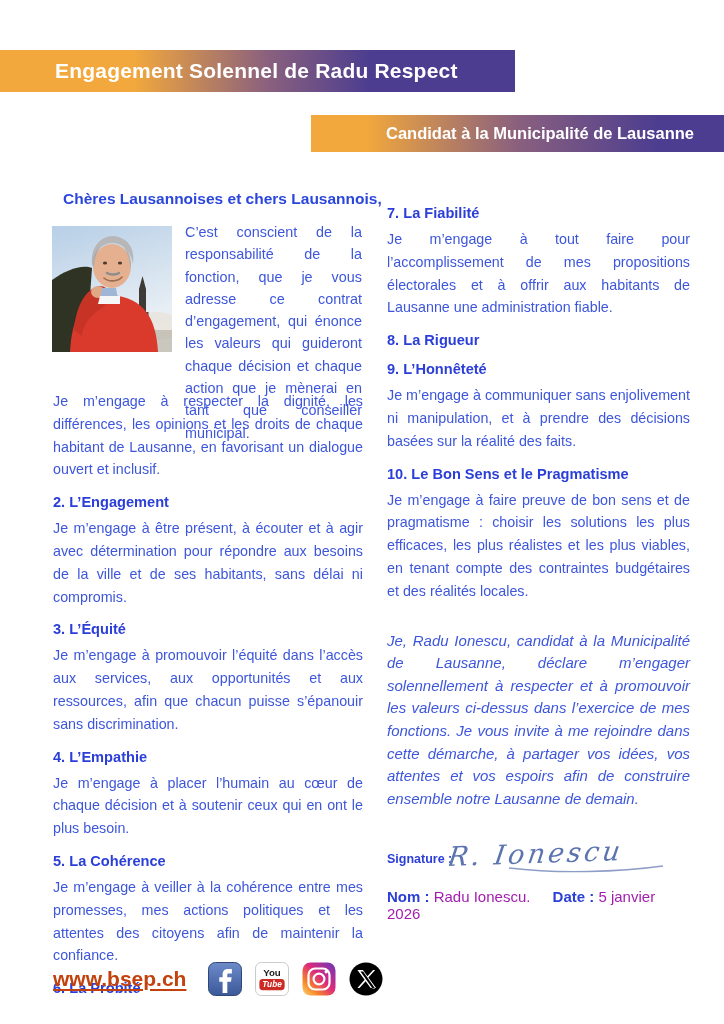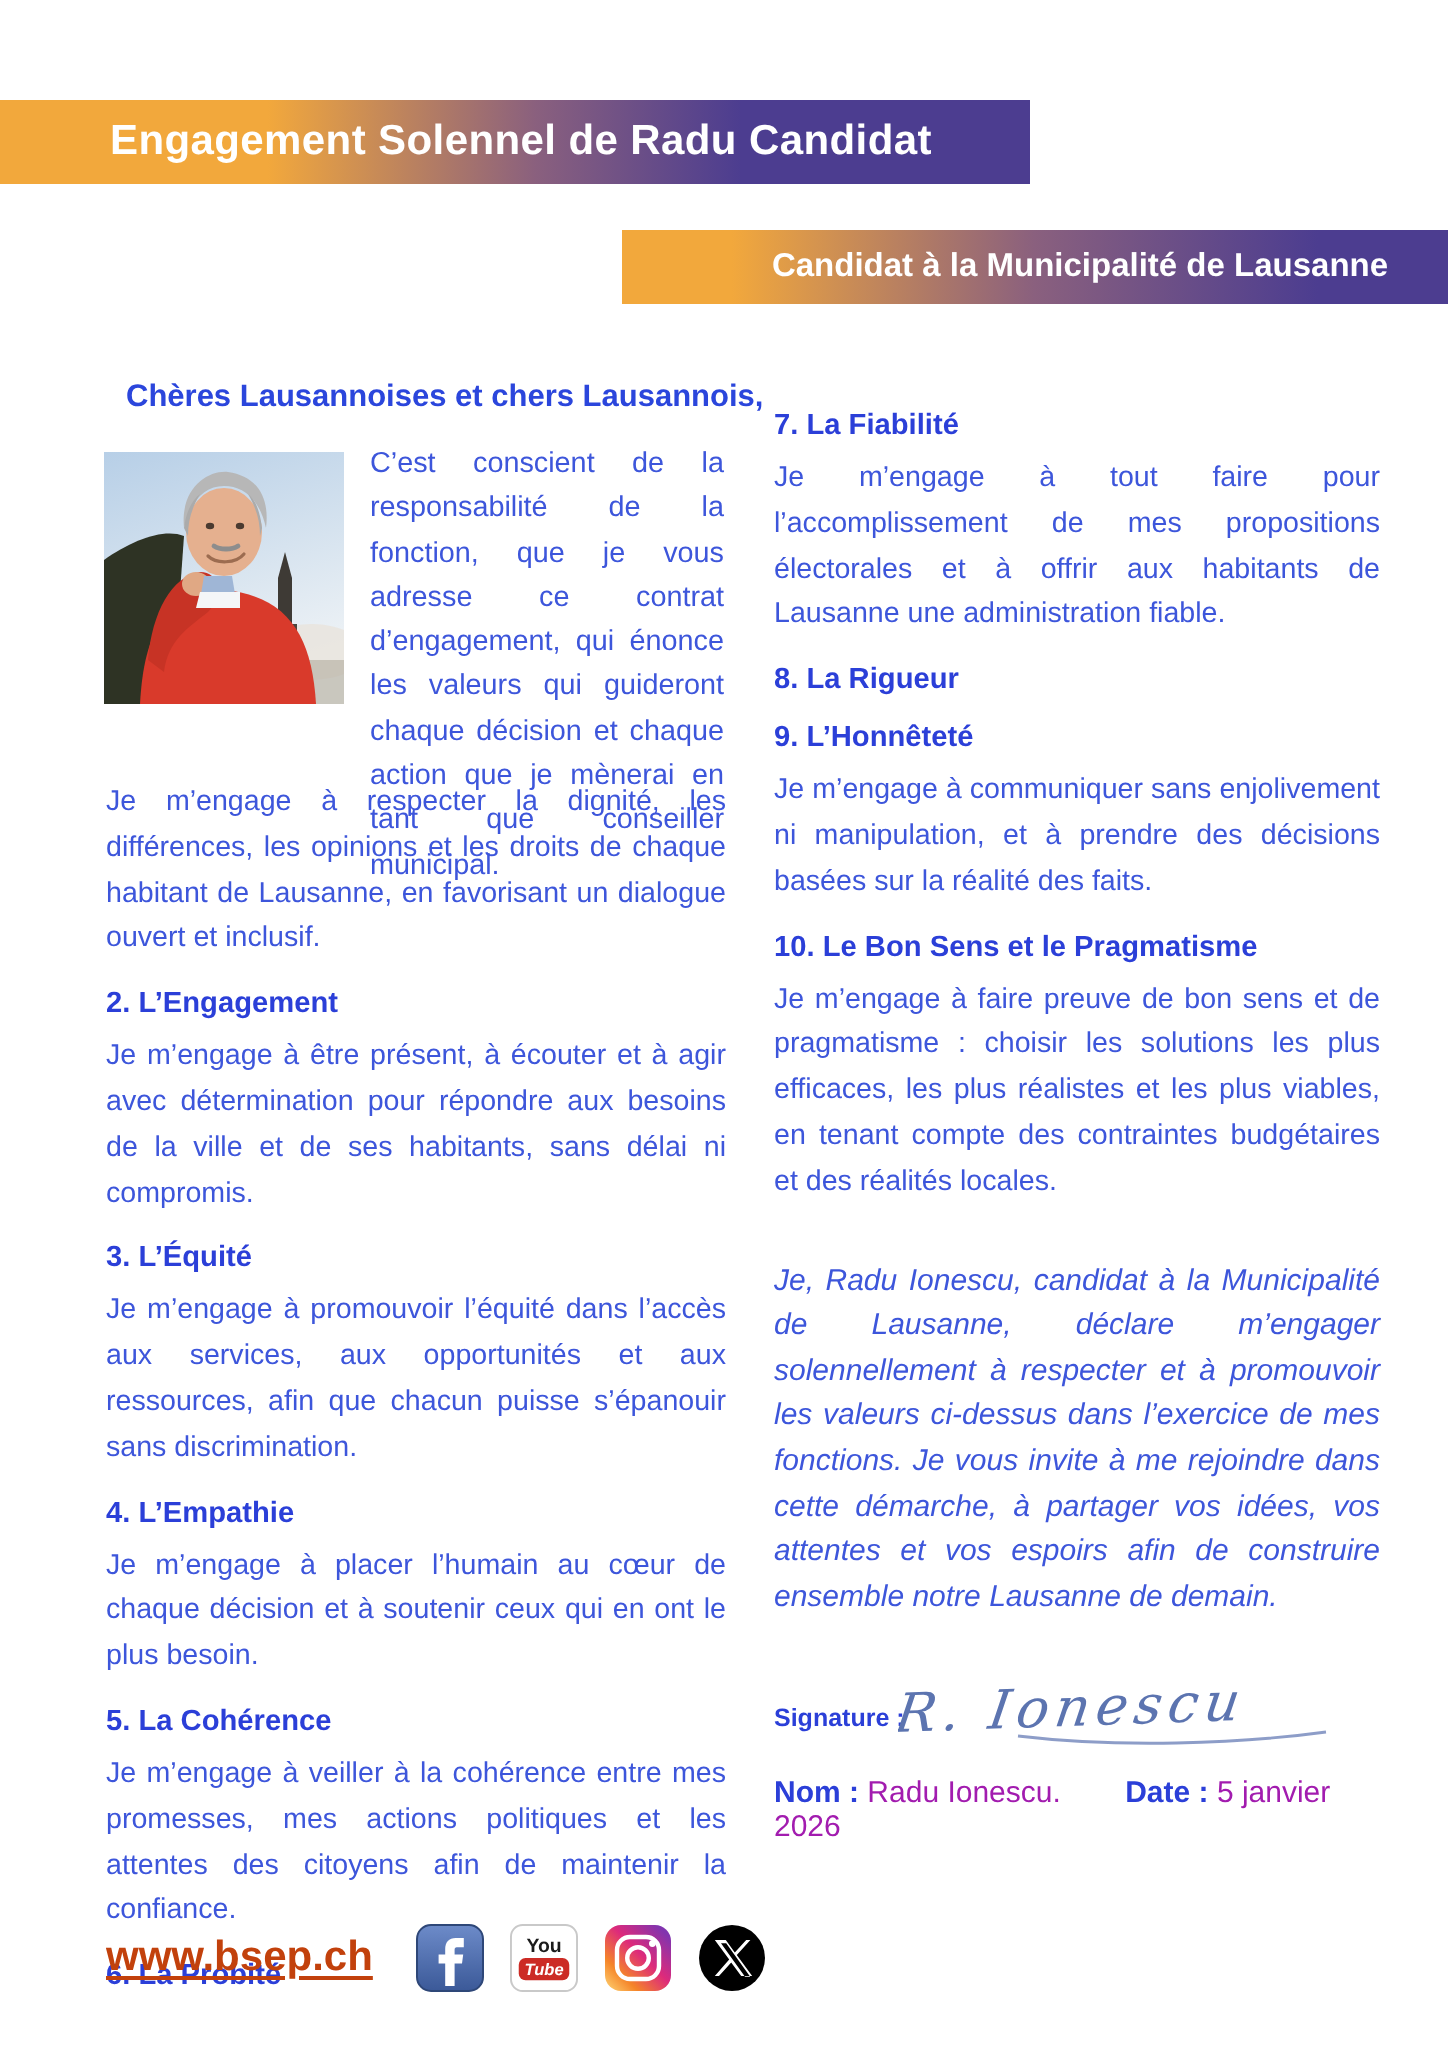--- a/index.html
+++ b/index.html
@@ -50,21 +50,21 @@
     text-align:justify;
   }
   .signature-row { margin-top:24px; height:44px; position:relative; }
   .sig-label {
     position:absolute; left:0; top:18px; font-size:12.5px; font-weight:700; color:#2B3FD8;
   }
   .sig-script { position:absolute; left:62px; top:-6px; }
   .identity { margin-top:10px; font-size:15px; color:#2B3FD8; }
   .identity .lbl { font-weight:700; }
   .identity .val { font-weight:400; color:#a21caf; }
-  .identity .date-part { margin-left:28px; }
+  .identity .date-part { margin-left:18px; }
   
   .footer {
     position:absolute; left:53px; top:958px; width:330px; height:42px;
     display:flex; align-items:center;
   }
   .website {
     font-size:21px; font-weight:700; color:#c2410c;
     text-decoration:underline; text-decoration-thickness:2px;
     text-underline-offset:3px; margin-right:22px; cursor:pointer;
   }
@@ -72,21 +72,21 @@
   .social-icon { width:34px; height:34px; display:block; cursor:pointer; }
   .yt-top  { font:700 10px "Liberation Sans",sans-serif; }
   .yt-bot  { font:italic 700 8.5px "Liberation Sans",sans-serif; }
 </style>
 </head>
 <body>
 
 <div class="page">
 
   <div class="banner banner-title">
-    <span>Engagement Solennel de Radu Candidat</span>
+    <span>Engagement Solennel de Radu Respect</span>
   </div>
   <div class="banner banner-subtitle">
     <span>Candidat à la Municipalité de Lausanne</span>
   </div>
 
   <div class="greeting">Chères Lausannoises et chers Lausannois,</div>
 
   <div class="photo">
     <svg width="120" height="126" viewBox="0 0 120 126">
       <defs>

